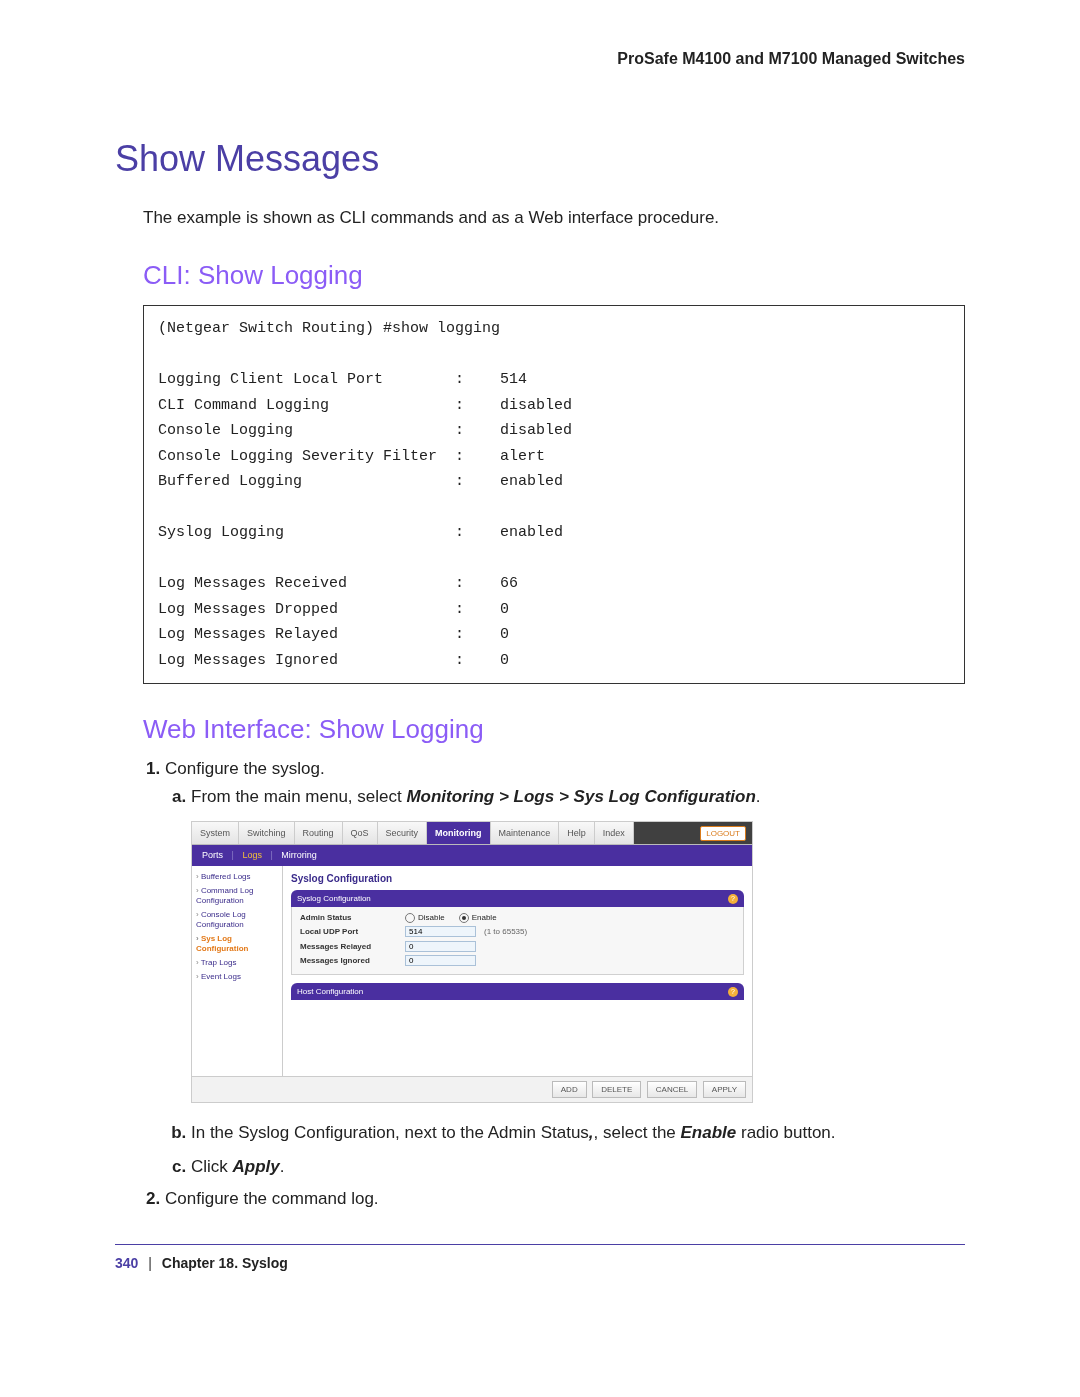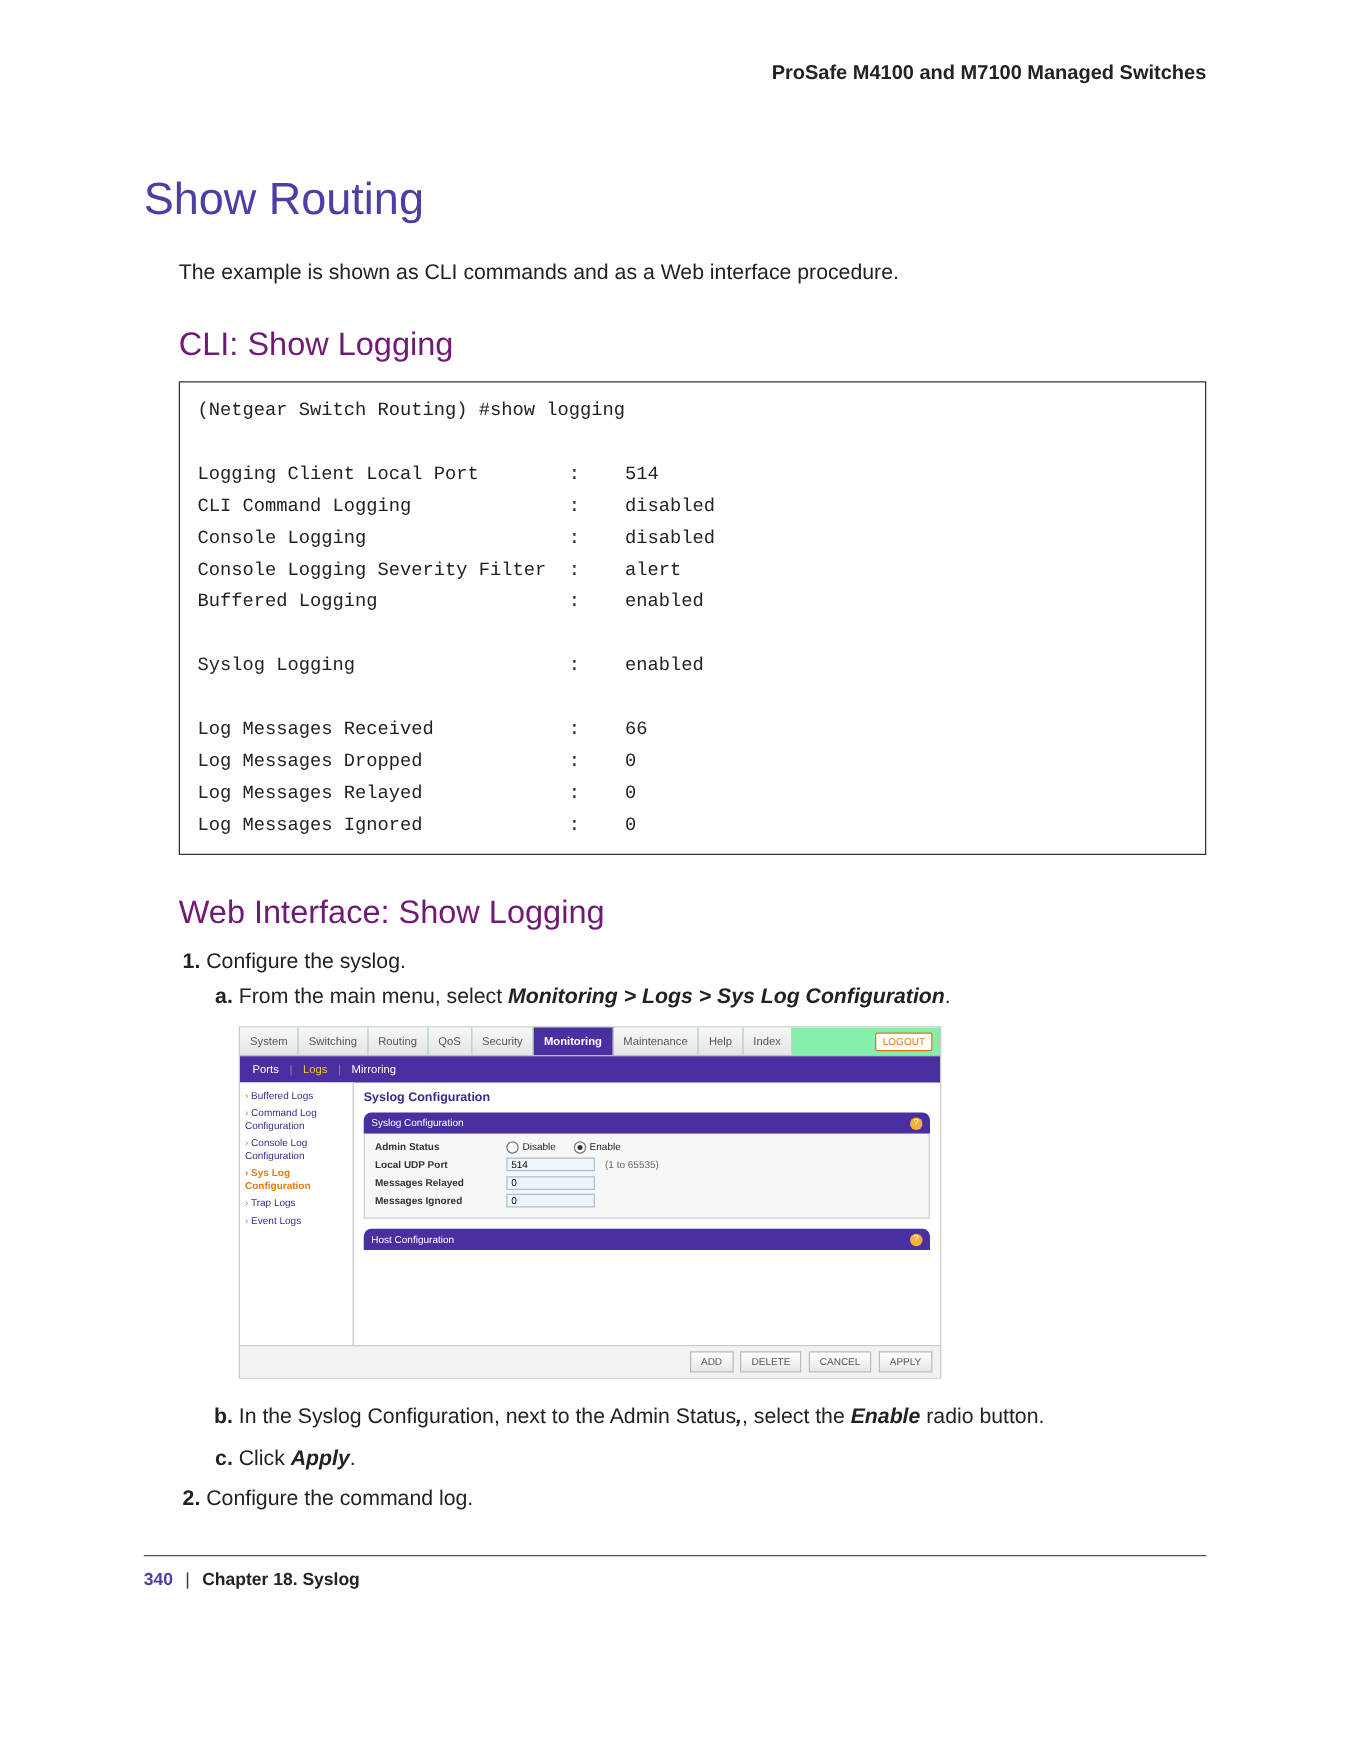--- a/index.html
+++ b/index.html
@@ -27,21 +27,21 @@
     font-weight: normal;
     font-size: 36px;
     margin: 0 0 28px 0;
     font-family: "Segoe UI", Arial, sans-serif;
   }
   .intro {
     font-size: 17px;
     margin: 0 0 32px 28px;
   }
   h2.sub-title {
-    color: #701a75;
+    color: #8b5cf6;
     font-weight: normal;
     font-size: 26px;
     margin: 0 0 14px 28px;
     font-family: "Segoe UI", Arial, sans-serif;
   }
   .cli-box {
     border: 1px solid #333;
     margin: 0 0 30px 28px;
     padding: 10px 14px;
     font-family: "Courier New", monospace;
@@ -79,21 +79,21 @@
   .web-shot {
     width: 560px;
     margin: 12px 0 18px 0;
     border: 1px solid #ccc;
     font-size: 9px;
     background: #fff;
     font-family: Verdana, Arial, sans-serif;
   }
   .ws-tabs {
     display: flex;
-    background: #86efac;
+    background: #404040;
     border-bottom: 1px solid #bbb;
     align-items: stretch;
   }
   .ws-tab {
     padding: 5px 8px;
     color: #555;
     border-right: 1px solid #ccc;
     background: linear-gradient(#f8f8f8,#e4e4e4);
     font-size: 9px;
   }
@@ -281,21 +281,21 @@
   .footer-line .sep { color: #333; margin: 0 6px; }
   .footer-line .chap { font-weight: bold; }
 </style>
 </head>
 <body>
 
 <div class="page">
 
   <div class="doc-header">ProSafe M4100 and M7100 Managed Switches</div>
 
-  <h1 class="section-title">Show Routing</h1>
+  <h1 class="section-title">Show Messages</h1>
 
   <p class="intro">The example is shown as CLI commands and as a Web interface procedure.</p>
 
   <h2 class="sub-title">CLI: Show Logging</h2>
 
   <div class="cli-box">(Netgear Switch Routing) #show logging
 
 Logging Client Local Port        :    514
 CLI Command Logging              :    disabled
 Console Logging                  :    disabled

